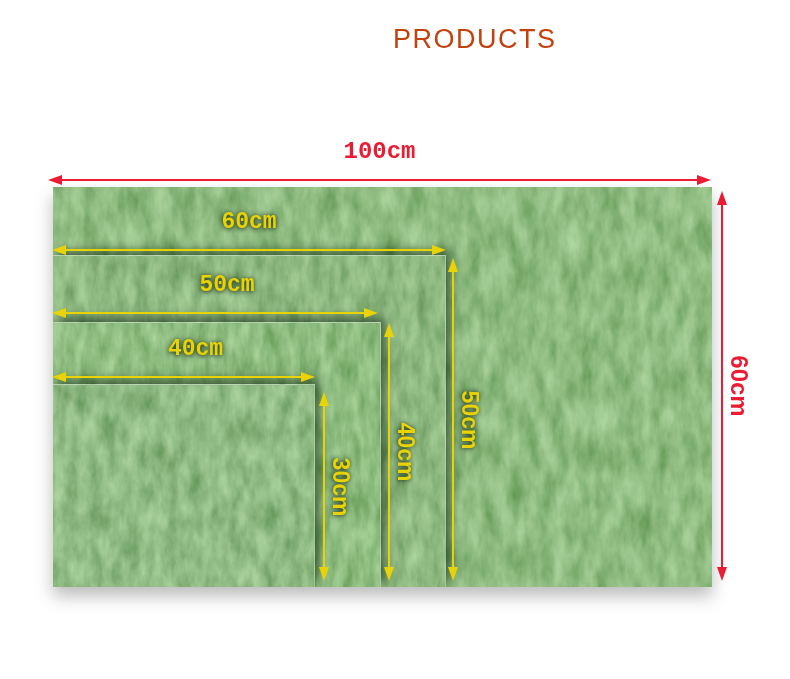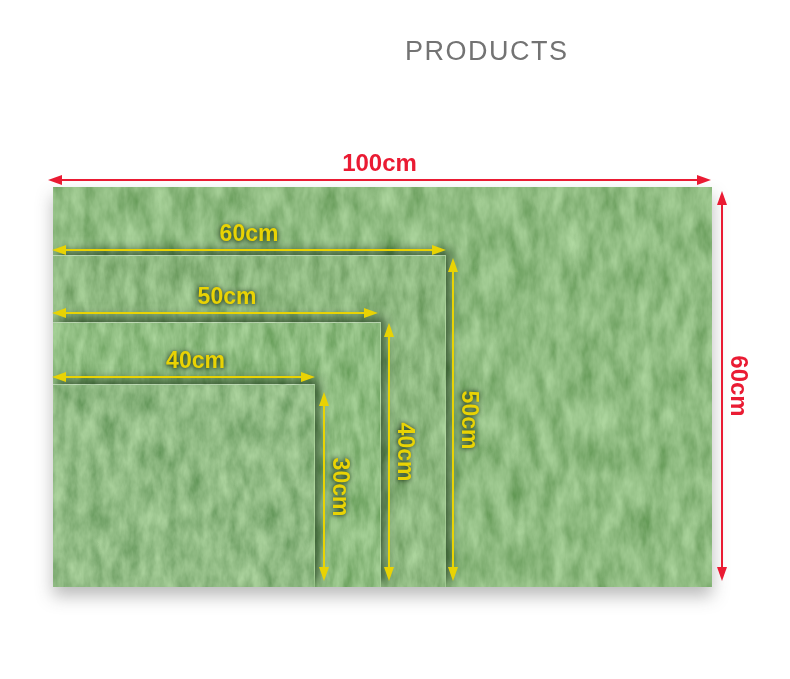--- a/index.html
+++ b/index.html
@@ -1,22 +1,22 @@
 <!DOCTYPE html>
 <html><head>
 <meta charset="utf-8">
 <style>
   html,body{margin:0;padding:0;background:#ffffff;}
   .page{
     position:relative;width:790px;height:679px;background:#ffffff;
     overflow:hidden;font-family:"Liberation Sans",sans-serif;
   }
   .title{
-    position:absolute;left:393px;top:24px;margin:12px;
-    font-size:27px;font-weight:400;letter-spacing:1.5px;color:#737373;
+    position:absolute;left:393px;top:24px;margin:0;
+    font-size:27px;font-weight:400;letter-spacing:1.5px;color:#c2410c;
   }
 
   
   .grass{position:absolute;overflow:hidden;}
   .grass svg{position:absolute;left:0;top:0;width:100%;height:100%;display:block;}
   .grass-main{
     left:53px;top:187px;width:659px;height:400px;
     box-shadow:0 9px 16px rgba(60,60,60,.35);
   }
   .grass-sub{
@@ -32,21 +32,21 @@
 
   
   .dim{position:absolute;z-index:5;}
   .dim .line{position:absolute;background:currentColor;}
   .dim .arr{position:absolute;width:0;height:0;}
 
   .dim.h{height:0;}
   .dim.h .line{left:9px;right:9px;top:-1px;height:2px;}
   .dim.h .arr.a-left{left:0;top:-5px;border-top:5px solid transparent;border-bottom:5px solid transparent;border-right:14px solid;}
   .dim.h .arr.a-right{right:0;top:-5px;border-top:5px solid transparent;border-bottom:5px solid transparent;border-left:14px solid;}
-  .dim.h .lbl{position:absolute;left:50%;bottom:3px;transform:translateX(-50%);white-space:nowrap;}
+  .dim.h .lbl{position:absolute;left:50%;bottom:15px;transform:translateX(-50%);white-space:nowrap;font-family:Liberation Mono, monospace;}
 
   .dim.v{width:0;}
   .dim.v .line{top:9px;bottom:9px;left:-1px;width:2px;}
   .dim.v .arr.a-up{top:0;left:-5px;border-left:5px solid transparent;border-right:5px solid transparent;border-bottom:14px solid;}
   .dim.v .arr.a-down{bottom:0;left:-5px;border-left:5px solid transparent;border-right:5px solid transparent;border-top:14px solid;}
   .dim.v .lbl{position:absolute;top:50%;left:3px;transform:translateY(-50%);writing-mode:vertical-rl;white-space:nowrap;}
 
   .dim-red{color:#ea1b33;font-weight:bold;font-size:24px;}
   .dim-yellow{color:#e9d304;font-weight:bold;font-size:23px;}
   .dim-yellow .lbl{text-shadow:0 1px 4px rgba(0,20,0,.7),0 0 6px rgba(0,20,0,.45);}

